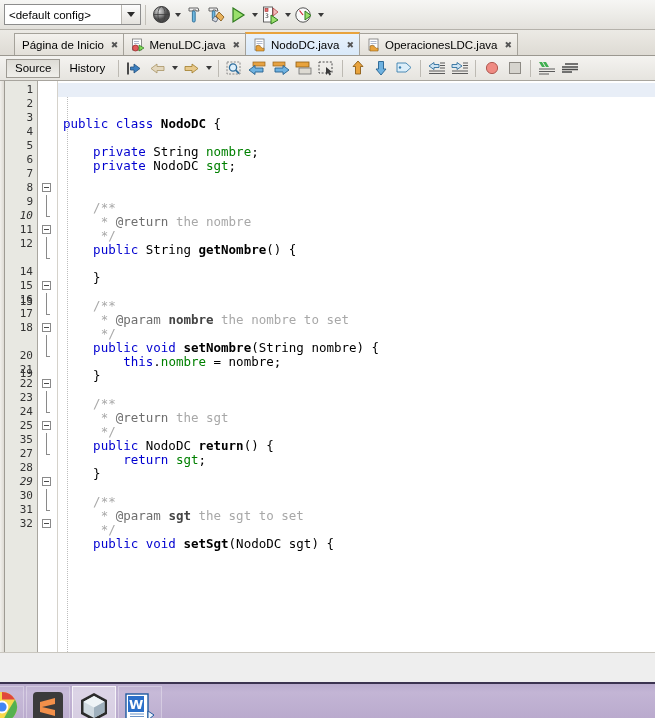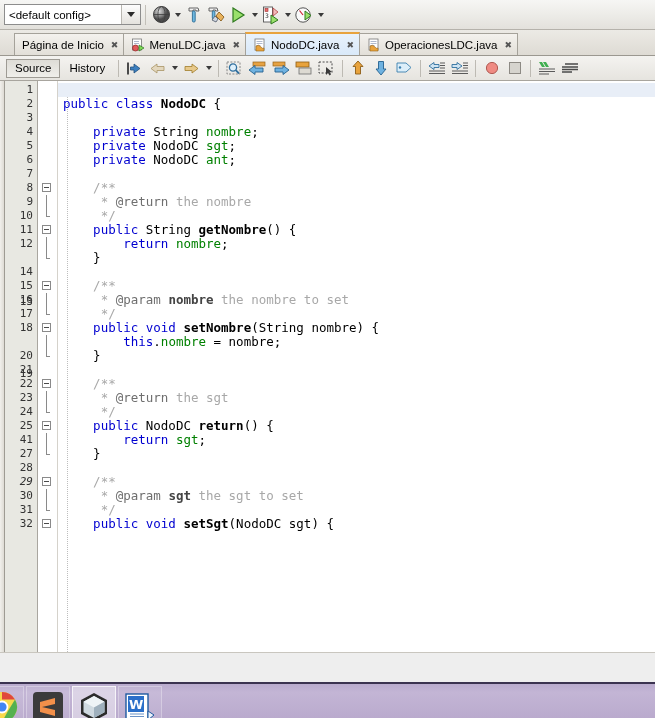--- a/index.html
+++ b/index.html
@@ -133,20 +133,21 @@
     font-size: 11px; color: #333;
     line-height: 14px; height: 14px;
   }
   .codeline {
     position: absolute; left: 0;
     white-space: pre;
     font-family: "DejaVu Sans Mono", monospace;
     font-size: 12.5px;
     line-height: 14px; height: 14px;
     color: #000;
+    margin-top: 20px;
   }
   .caretrow {
     position: absolute; left: 0; right: 0;
     height: 14px;
     background: #e8eef7;
   }
   .indentguide {
     position: absolute;
     width: 1px;
     border-left: 1px dotted #bdbdbd;
@@ -451,37 +452,37 @@
   <div id="gutter">
       <div class="lnum" style="top: 2px;">1</div>
       <div class="lnum" style="top: 16px;">2</div>
       <div class="lnum" style="top: 30px;">3</div>
       <div class="lnum" style="top: 44px;">4</div>
       <div class="lnum" style="top: 58px;">5</div>
       <div class="lnum" style="top: 72px;">6</div>
       <div class="lnum" style="top: 86px;">7</div>
       <div class="lnum" style="top: 100px;">8</div>
       <div class="lnum" style="top: 114px;">9</div>
-      <div class="lnum" style="top: 128px;">10</div>
+      <div class="lnum" style="top: 128px; font-style: italic;">10</div>
       <div class="lnum" style="top: 142px;">11</div>
       <div class="lnum" style="top: 156px;">12</div>
       <div class="lnum" style="top: 170px; margin-top: 44px;">13</div>
       <div class="lnum" style="top: 184px;">14</div>
       <div class="lnum" style="top: 198px;">15</div>
       <div class="lnum" style="top: 212px;">16</div>
       <div class="lnum" style="top: 226px;">17</div>
       <div class="lnum" style="top: 240px;">18</div>
       <div class="lnum" style="top: 254px; margin-top: 32px;">19</div>
       <div class="lnum" style="top: 268px;">20</div>
       <div class="lnum" style="top: 282px;">21</div>
       <div class="lnum" style="top: 296px;">22</div>
       <div class="lnum" style="top: 310px;">23</div>
       <div class="lnum" style="top: 324px;">24</div>
       <div class="lnum" style="top: 338px;">25</div>
-      <div class="lnum" style="top: 352px;">41</div>
+      <div class="lnum" style="top: 352px;">35</div>
       <div class="lnum" style="top: 366px;">27</div>
       <div class="lnum" style="top: 380px;">28</div>
       <div class="lnum" style="top: 394px; font-style: italic;">29</div>
       <div class="lnum" style="top: 408px;">30</div>
       <div class="lnum" style="top: 422px;">31</div>
       <div class="lnum" style="top: 436px;">32</div>
     </div>
   <div id="foldcol">
       <div class="foldbox" style="top: 102px; left: 4px;"></div>
       <div class="foldline" style="top: 114px; height: 14px; left: 8px;"></div>
@@ -514,27 +515,25 @@
       <div class="foldbox" style="top: 438px; left: 4px;"></div>
     </div>
   <div id="codearea">
     <div class="indentguide" style="left:9px; top:14px; bottom:0;"></div>
   <div class="caretrow" style="top: 2px;"></div>
       <div class="codeline" style="top: 2px; left: 5px;"></div>
       <div class="codeline" style="top: 16px; left: 5px;"><span class="kw">public</span><span> </span><span class="kw">class</span><span> </span><span class="mth">NodoDC</span><span> {</span></div>
       <div class="codeline" style="top: 30px; left: 5px;"></div>
       <div class="codeline" style="top: 44px; left: 5px;"><span>    </span><span class="kw">private</span><span> String </span><span class="fld">nombre</span><span>;</span></div>
       <div class="codeline" style="top: 58px; left: 5px;"><span>    </span><span class="kw">private</span><span> NodoDC </span><span class="fld">sgt</span><span>;</span></div>
-      <div class="codeline" style="top: 72px; left: 5px;"><span>    </span><span class="kw">private</span><span> NodoDC </span><span class="fld">ant</span><span>;</span></div>
       <div class="codeline" style="top: 86px; left: 5px;"></div>
       <div class="codeline" style="top: 100px; left: 5px;"><span>    </span><span class="cmt">/**</span></div>
       <div class="codeline" style="top: 114px; left: 5px;"><span>     </span><span class="cmt">* </span><span class="cmtb">@return</span><span class="cmt"> the nombre</span></div>
       <div class="codeline" style="top: 128px; left: 5px;"><span>     </span><span class="cmt">*/</span></div>
       <div class="codeline" style="top: 142px; left: 5px;"><span>    </span><span class="kw">public</span><span> String </span><span class="mth">getNombre</span><span>() {</span></div>
-      <div class="codeline" style="top: 156px; left: 5px;"><span>        </span><span class="kw">return</span><span> </span><span class="fld">nombre</span><span>;</span></div>
       <div class="codeline" style="top: 170px; left: 5px;"><span>    }</span></div>
       <div class="codeline" style="top: 184px; left: 5px;"></div>
       <div class="codeline" style="top: 198px; left: 5px;"><span>    </span><span class="cmt">/**</span></div>
       <div class="codeline" style="top: 212px; left: 5px;"><span>     </span><span class="cmt">* </span><span class="cmtb">@param</span><span class="cmt"> </span><span class="cmtt">nombre</span><span class="cmt"> the nombre to set</span></div>
       <div class="codeline" style="top: 226px; left: 5px;"><span>     </span><span class="cmt">*/</span></div>
       <div class="codeline" style="top: 240px; left: 5px;"><span>    </span><span class="kw">public</span><span> </span><span class="kw">void</span><span> </span><span class="mth">setNombre</span><span>(String nombre) {</span></div>
       <div class="codeline" style="top: 254px; left: 5px;"><span>        </span><span class="kw">this</span><span>.</span><span class="fld">nombre</span><span> = nombre;</span></div>
       <div class="codeline" style="top: 268px; left: 5px;"><span>    }</span></div>
       <div class="codeline" style="top: 282px; left: 5px;"></div>
       <div class="codeline" style="top: 296px; left: 5px;"><span>    </span><span class="cmt">/**</span></div>

